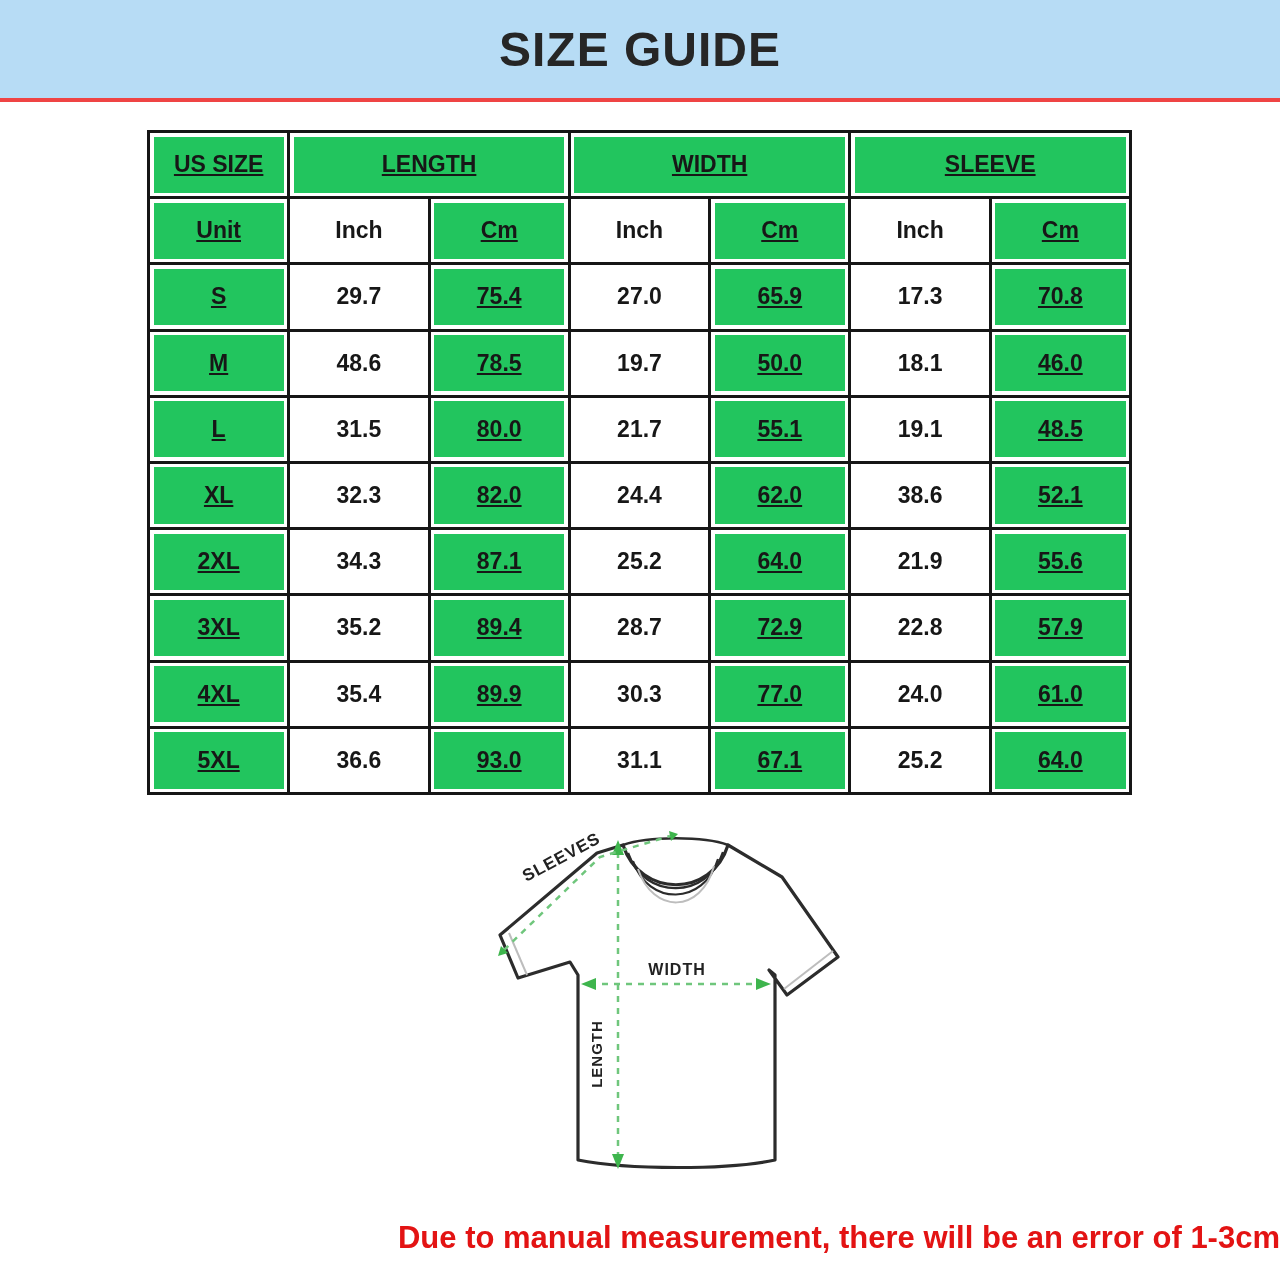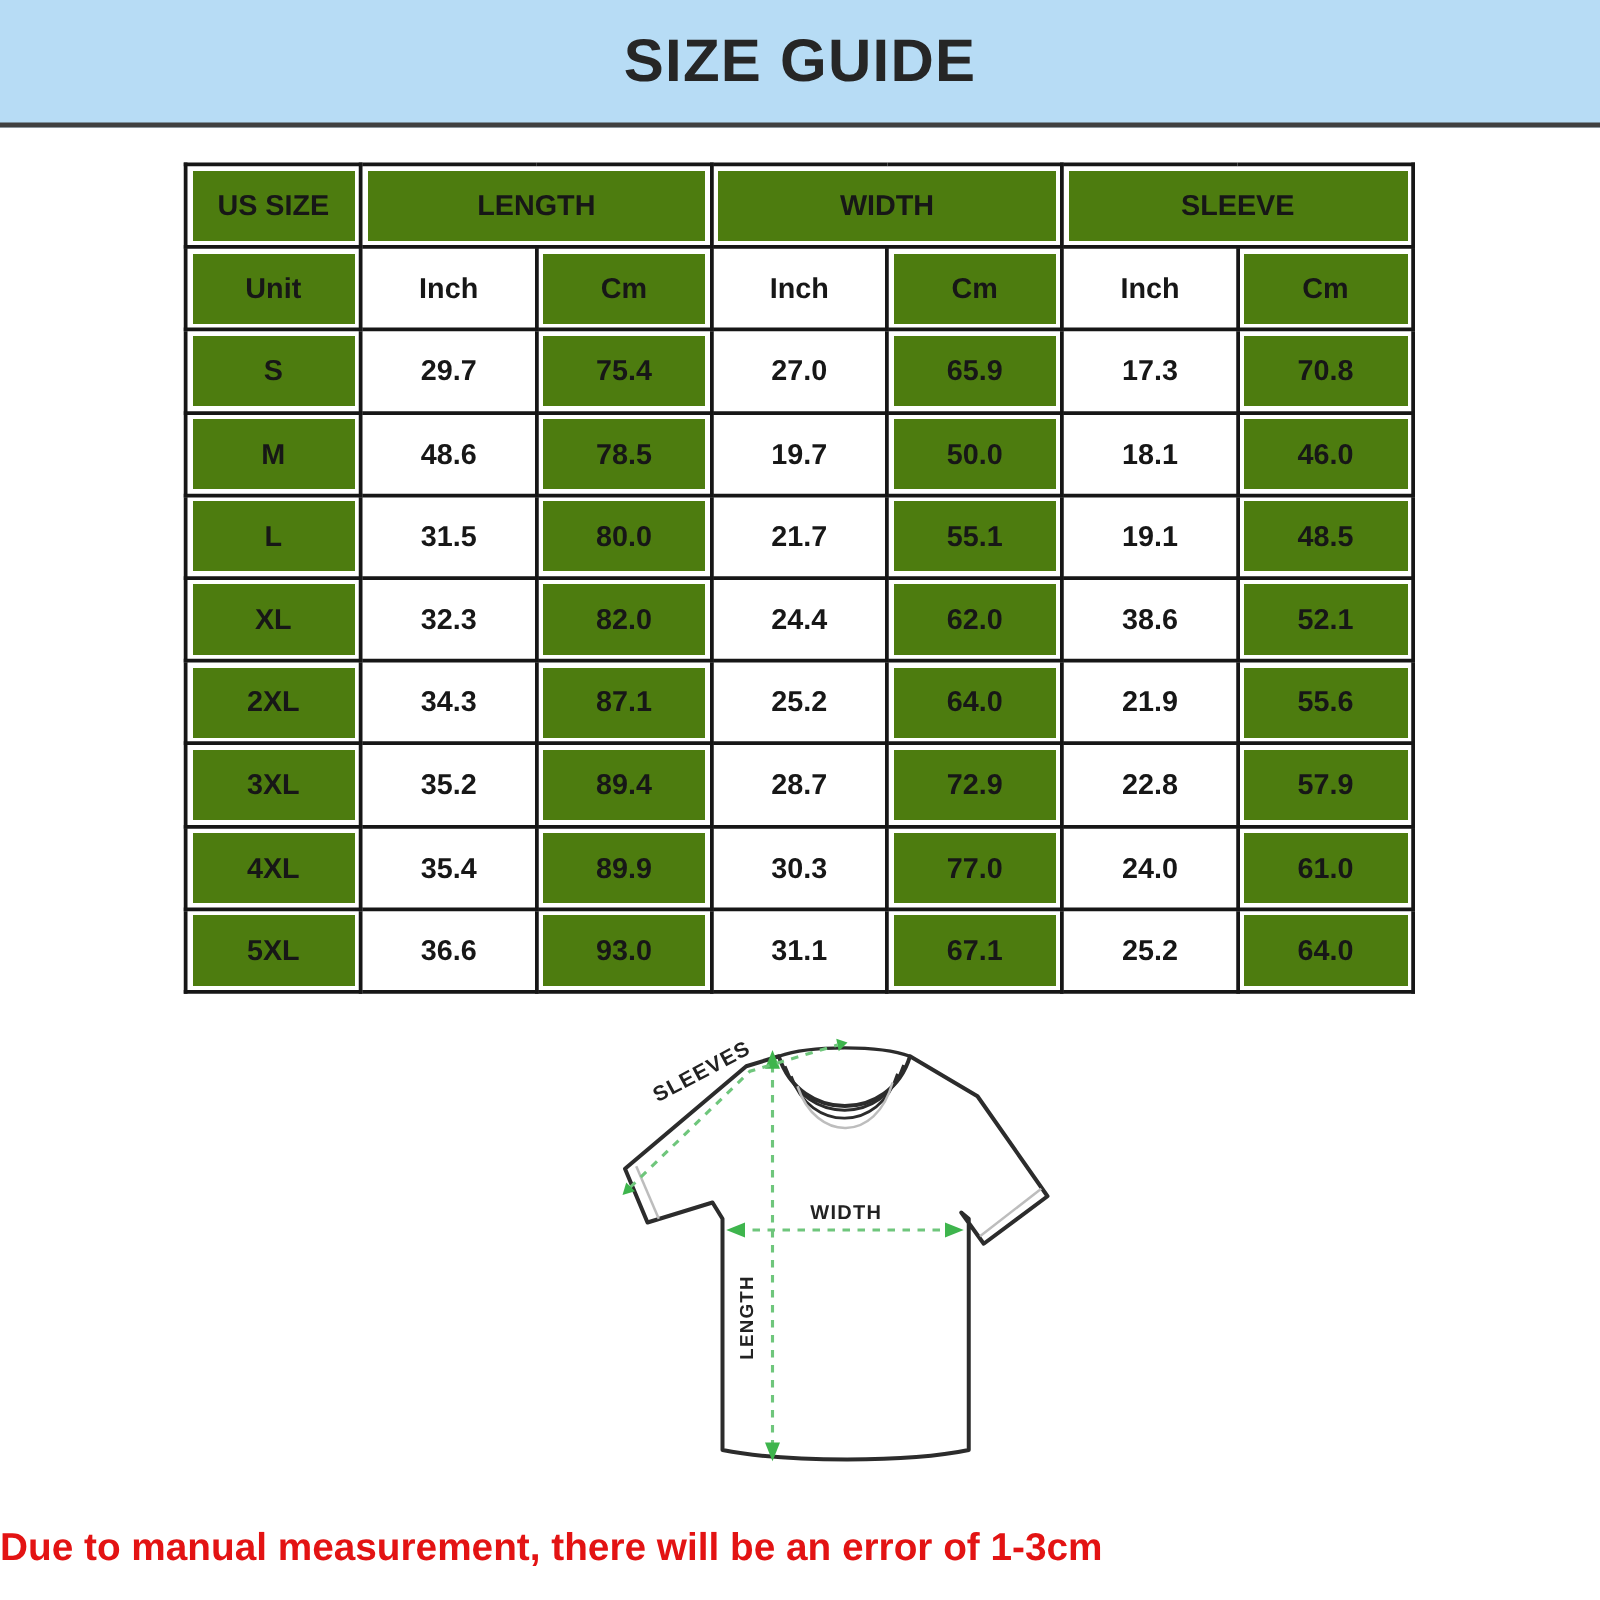--- a/index.html
+++ b/index.html
@@ -11,21 +11,21 @@
     font-family: "Liberation Sans", sans-serif;
     overflow: hidden;
   }
   
   .banner {
     position: absolute;
     left: 0; top: 0;
     width: 100%;
     height: 98px;
     background: #b7dcf5;
-    border-bottom: 4px solid #404040;
+    border-bottom: 4px solid #ef4444;
     display: flex;
     align-items: center;
     justify-content: center;
   }
   .banner .title {
     font-size: 48px;
     font-weight: 800;
     color: #262626;
     letter-spacing: 1px;
   }
@@ -41,37 +41,38 @@
     border: 3px solid #161616;
     text-align: center;
     vertical-align: middle;
     font-weight: 700;
     font-size: 23px;
     color: #171717;
     background: #ffffff;
     padding: 0;
   }
   .size-table td.g {
-    background-color: #4d7c0f;
+    background-color: #22c55e;
     background-clip: content-box;
     padding: 4px;
+    text-decoration: underline;
   }
   
   .diagram {
     position: absolute;
     left: 488px; top: 812px;
     width: 404px; height: 375px;
   }
   .diagram svg { display: block; }
   
   .footnote {
     position: absolute;
     left: 0; top: 1220px;
     width: 100%;
-    text-align: left;
+    text-align: right;
     font-size: 31px;
     font-weight: 700;
     color: #e31313;
   }
 </style>
 </head>
 <body>
 
 <div class="canvas">
 

